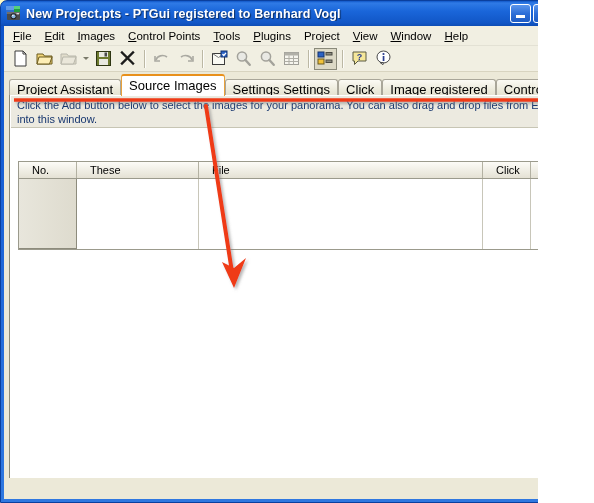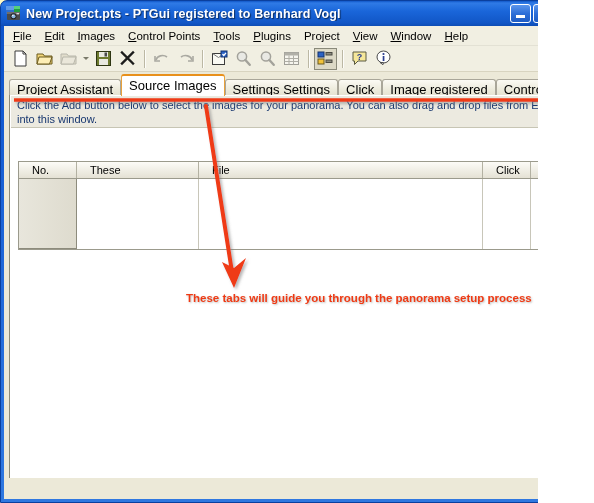--- a/index.html
+++ b/index.html
@@ -605,15 +605,14 @@
         <feDropShadow dx="2" dy="2" stdDeviation="1.6" flood-color="#7a7a7a" flood-opacity="0.55"></feDropShadow>
       </filter>
     </defs>
     <g filter="url(#shadow)">
       <line x1="14" y1="100" x2="569" y2="100" stroke="#ef3a14" stroke-width="3.4" stroke-linecap="butt"></line>
       <path d="M206 106 L232 272" stroke="#ef3a14" stroke-width="4" fill="none" stroke-linecap="round"></path>
       <path d="M234 288 L222 262 L234 268 L246 258 Z" fill="#ef3a14"></path>
     </g>
   </svg>
 
-  <div class="annot-text">These tabs will guide you through the panorama setup process</div>
 
 </div>
 
 </body></html>

